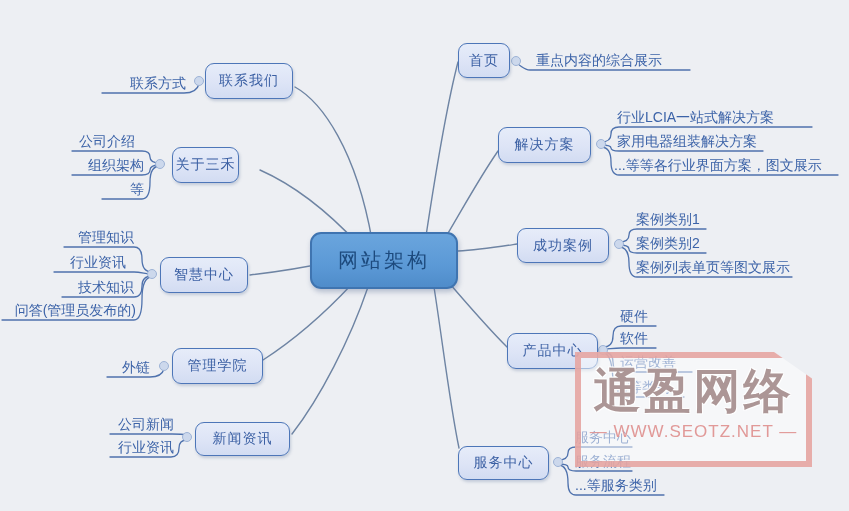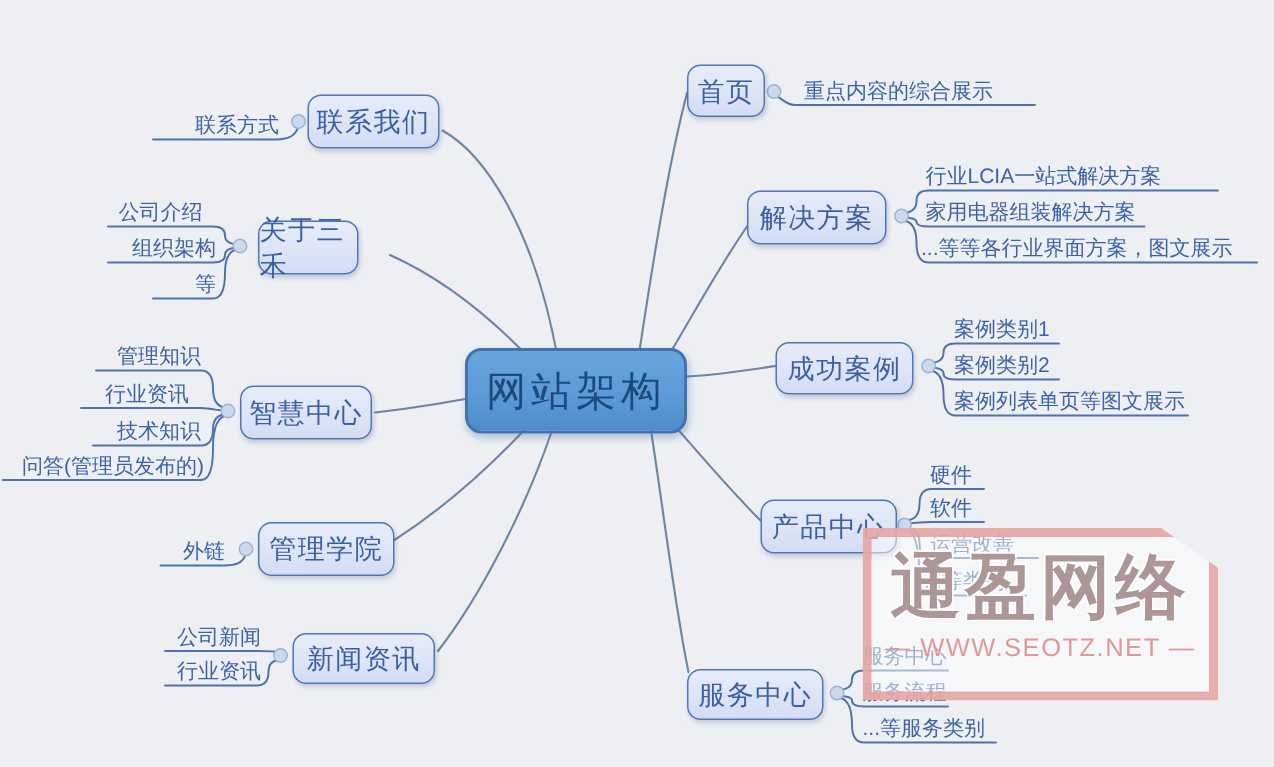--- a/index.html
+++ b/index.html
@@ -22,31 +22,31 @@
     stroke:var(--toggle-border,#9db3d6);
     stroke-width:1;
   }
   .node{
     position:absolute;z-index:3;
     display:flex;align-items:center;justify-content:center;
     background:linear-gradient(180deg,#e6ecf9 0%,var(--node-bg,#dde4f6) 55%,#d2dcf2 100%);
     border:1.5px solid var(--node-border,#4d76b8);
     border-radius:9px;
     color:var(--node-text,#3a5fa3);
-    font-size:18px;letter-spacing:1px;
+    font-size:14px;letter-spacing:1px;
     box-shadow:1px 2px 3px rgba(90,110,150,.28);
     box-sizing:border-box;
     cursor:pointer;
   }
   .node.root{
     background:linear-gradient(180deg,#6aa5dd 0%,var(--root-bg,#5b99d6) 60%,#4f8cca 100%);
     border:2px solid var(--root-border,#3f74b0);
     border-radius:11px;
     color:var(--root-text,#1d4a7d);
-    font-size:27px;letter-spacing:3px;
+    font-size:20px;letter-spacing:3px;
     box-shadow:1px 3px 5px rgba(80,100,140,.35);
   }
   .leaf{
     position:absolute;z-index:2;
     color:var(--leaf-text,#3c63a8);
     font-size:14px;line-height:17px;height:17px;
     white-space:nowrap;cursor:pointer;
   }
   .leaf.r{text-align:right;}
   .wm{

